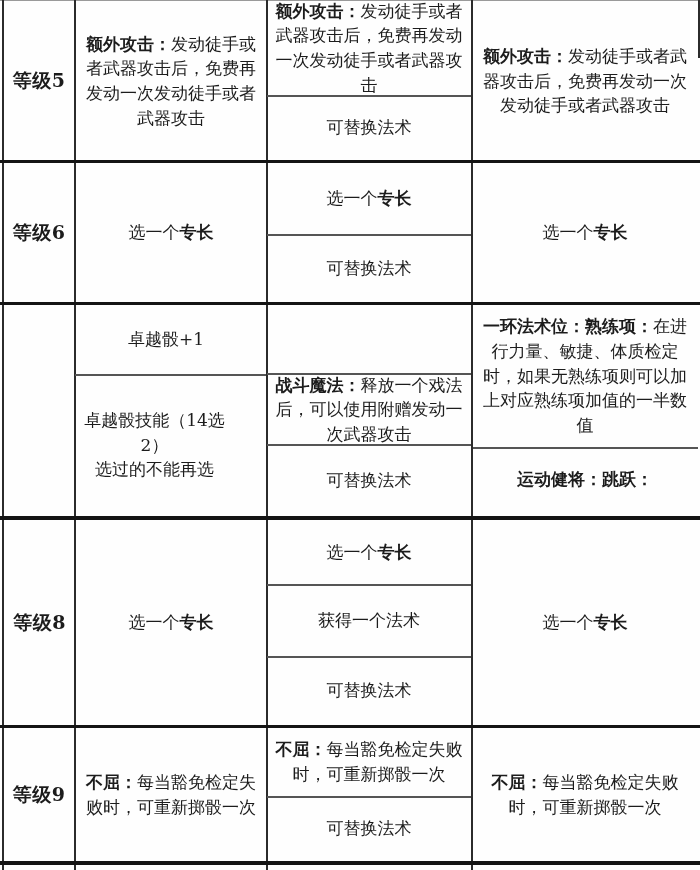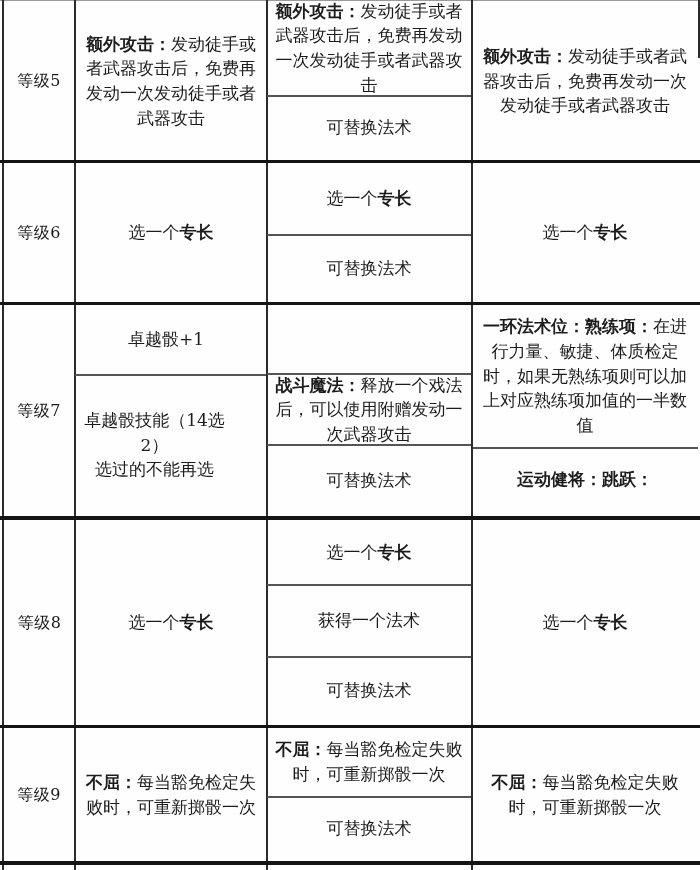--- a/index.html
+++ b/index.html
@@ -8,21 +8,21 @@
     background:#fefefe; overflow:hidden;
     font-family:"DejaVu Serif","Liberation Serif",serif;
     color:#1c1c1c;
   }
   .cell {
     position:absolute; display:flex; align-items:center; justify-content:center;
     text-align:center; box-sizing:border-box; padding:3px 5px;
     font-size:17px; line-height:1.45;
   }
   .cell .inner { width:100%; }
-  .label { font-weight:normal; font-size:16px; letter-spacing:0.5px; }
+  .label { font-weight:bold; font-size:19px; letter-spacing:0.5px; }
   b { font-weight:bold; }
   .pre-line { white-space:pre-line; }
   .vline  { position:absolute; top:0; height:870px; width:2px; background:#2b2b2b; }
   .hthick { position:absolute; left:0; width:700px; background:#141414; }
   .htop   { position:absolute; left:0; top:0; width:700px; height:1px; background:#9a9a9a; }
   .subdiv { position:absolute; height:2px; background:#555555; }
   .gainline { margin:1px 0; }
 </style>
 </head>
 <body>
@@ -77,23 +77,20 @@
   <div class="cell" style="left:269px; top:163px; width:200px; height:71px;">
     <div class="inner"><span>选一个</span><b>专长</b></div>
   </div>
   <div class="cell" style="left:269px; top:234px; width:200px; height:68px;">
     <div class="inner">可替换法术</div>
   </div>
   <div class="cell" style="left:474px; top:163px; width:222px; height:139px;">
     <div class="inner"><span>选一个</span><b>专长</b></div>
   </div>
 
-  <div class="cell label" style="left:4px; top:305px; width:70px; height:211px;">
-    <div class="inner">等级7</div>
-  </div>
   <div class="cell" style="left:77px; top:305px; width:178px; height:69px;">
     <div class="inner">卓越骰+1</div>
   </div>
   <div class="cell" style="left:77px; top:374px; width:155px; height:142px;">
     <div class="inner pre-line">卓越骰技能（14选2）
 选过的不能再选</div>
   </div>
   <div class="cell" style="left:269px; top:374px; width:200px; height:71px;">
     <div class="inner"><b>战斗魔法：</b><span>释放一个戏法后，可以使用附赠发动一次武器攻击</span></div>
   </div>

